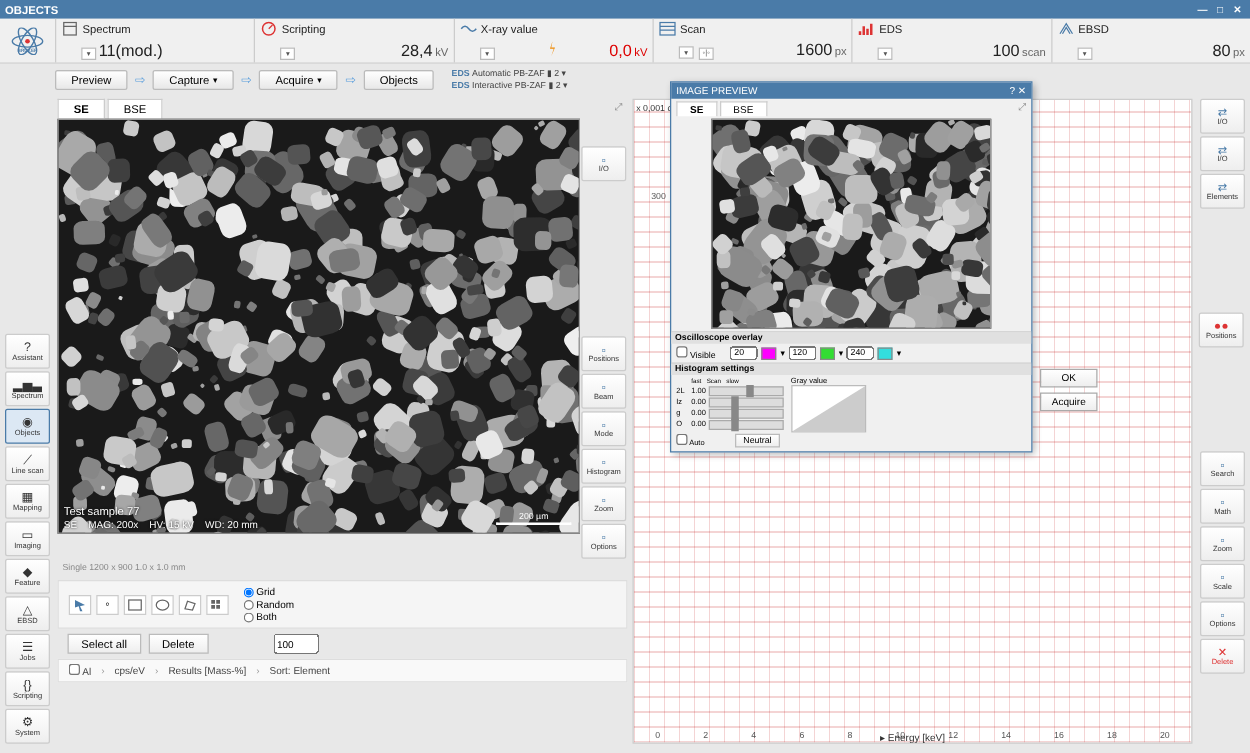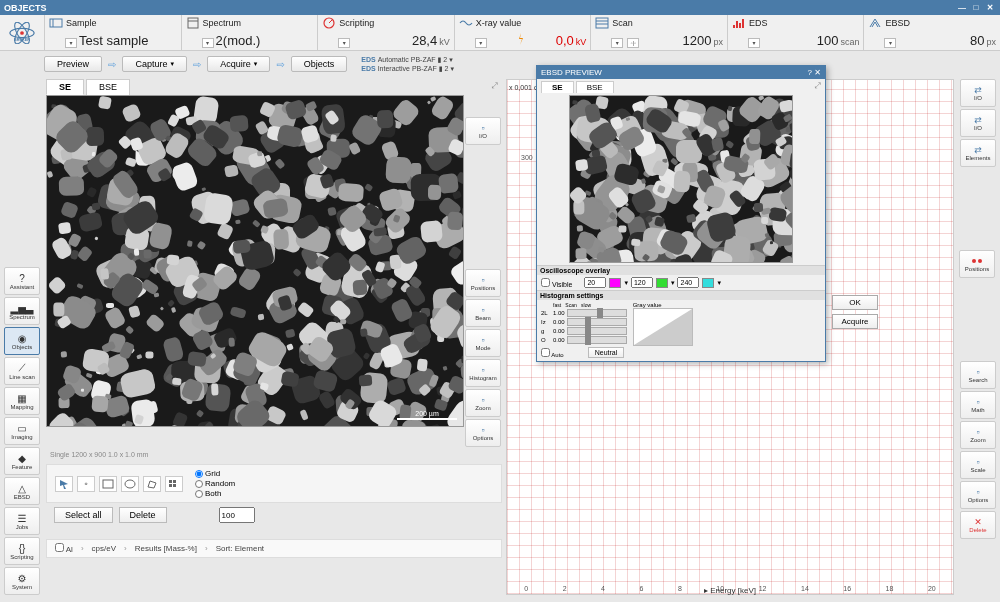--- a/index.html
+++ b/index.html
@@ -52,21 +52,21 @@
 .img-status { font-size: 7px; color: #888; padding: 2px 4px; }
 
 .tools-row { display: flex; align-items: center; gap: 4px; padding: 4px 8px; border: 1px solid #ddd; background: #f5f5f5; margin-top: 4px; }
 .tool-ico { width: 18px; height: 16px; border: 1px solid #ccc; background: #fff; display: flex; align-items: center; justify-content: center; cursor: pointer; }
 .radio-stack { display: flex; flex-direction: column; font-size: 8px; gap: 1px; margin-left: 8px; }
 .radio-stack label { display: flex; align-items: center; gap: 2px; }
 .btn-row { display: flex; gap: 6px; padding: 4px 8px; }
 .small-btn { background: linear-gradient(#fff,#eee); border: 1px solid #bbb; padding: 2px 10px; font-size: 9px; cursor: pointer; }
 .num-input { width: 36px; font-size: 8px; padding: 1px; }
 
-.filter-row { display: flex; align-items: center; gap: 8px; padding: 3px 8px; border: 1px solid #ddd; background: #f9f9f9; font-size: 8px; color: #444; margin-top: 12px; }
+.filter-row { display: flex; align-items: center; gap: 8px; padding: 3px 8px; border: 1px solid #ddd; background: #f9f9f9; font-size: 8px; color: #444; margin-top: 0; }
 .filter-row .sep { color: #999; }
 
 .right-panel { flex: 1; display: flex; flex-direction: column; position: relative; }
 .chart-area { flex: 1; background: linear-gradient(#fff,#fff),repeating-linear-gradient(0deg,#f4d4d4 0,#f4d4d4 1px,transparent 1px,transparent 12px),repeating-linear-gradient(90deg,#f4d4d4 0,#f4d4d4 1px,transparent 1px,transparent 12px); background-blend-mode: multiply; border: 1px solid #ccc; position: relative; }
 .chart-yaxis { position: absolute; left: 2px; top: 4px; font-size: 7px; color: #333; }
 .chart-ytick { position: absolute; left: 14px; font-size: 7px; color: #555; }
 .chart-xaxis { position: absolute; bottom: 2px; left: 0; right: 0; display: flex; justify-content: space-around; font-size: 7px; color: #555; }
 .chart-xlabel { position: absolute; bottom: -1px; right: 50%; transform: translateX(50%); font-size: 8px; color: #333; }
 
 .preview-window { position: absolute; left: 30px; top: -14px; width: 290px; background: #f0f0f0; border: 1px solid #4a7ba8; box-shadow: 2px 2px 6px rgba(0,0,0,0.3); z-index: 10; }
@@ -114,41 +114,28 @@
         <ellipse cx="15" cy="11" rx="13" ry="5" fill="none" stroke="#4a7ba8" stroke-width="1.2"></ellipse>
         <ellipse cx="15" cy="11" rx="13" ry="5" fill="none" stroke="#4a7ba8" stroke-width="1.2" transform="rotate(60 15 11)"></ellipse>
         <ellipse cx="15" cy="11" rx="13" ry="5" fill="none" stroke="#4a7ba8" stroke-width="1.2" transform="rotate(-60 15 11)"></ellipse>
         <circle cx="15" cy="11" r="2" fill="#d33"></circle>
         <text x="15" y="20" font-size="4" text-anchor="middle" fill="#4a7ba8" font-weight="bold">BRUKER</text>
       </svg>
   </div>
   <div class="header-card">
     <div class="top">
         <svg class="ico" viewBox="0 0 14 12">
-          <rect x="1" y="2" width="12" height="8" fill="none" stroke="#4a7ba8"></rect>
-          <line x1="4" y1="2" x2="4" y2="10" stroke="#4a7ba8"></line>
-        </svg>
-        <span>Sample</span>
-      </div>
-    <div class="bot">
-        <span class="dd">▾</span>
-        <span class="val">Test sample</span>
-      </div>
-  </div>
-  <div class="header-card">
-    <div class="top">
-        <svg class="ico" viewBox="0 0 14 12">
           <rect x="2" y="1" width="10" height="10" fill="none" stroke="#666"></rect>
           <line x1="2" y1="4" x2="12" y2="4" stroke="#666"></line>
         </svg>
         <span>Spectrum</span>
       </div>
     <div class="bot">
         <span class="dd">▾</span>
-        <span class="val">2(mod.)</span>
+        <span class="val">11(mod.)</span>
       </div>
   </div>
   <div class="header-card">
     <div class="top">
         <svg class="ico" viewBox="0 0 14 12">
           <circle cx="7" cy="6" r="5" fill="none" stroke="#d33" stroke-width="1.2"></circle>
           <line x1="7" y1="6" x2="10" y2="3" stroke="#d33"></line>
         </svg>
         <span>Scripting</span>
       </div>
@@ -179,21 +166,21 @@
         <svg class="ico" viewBox="0 0 14 12">
           <rect x="1" y="1" width="12" height="10" fill="none" stroke="#4a7ba8"></rect>
           <line x1="1" y1="4" x2="13" y2="4" stroke="#4a7ba8"></line>
           <line x1="1" y1="7" x2="13" y2="7" stroke="#4a7ba8"></line>
         </svg>
         <span>Scan</span>
       </div>
     <div class="bot" style="justify-content:flex-end">
         <span class="dd" style="margin-right:2px">▾</span>
         <span class="dd" style="margin-right:auto">◦|◦</span>
-        <span class="val">1200</span>
+        <span class="val">1600</span>
         <span class="unit">px</span>
       </div>
   </div>
   <div class="header-card">
     <div class="top">
         <svg class="ico" viewBox="0 0 14 12">
           <rect x="1" y="8" width="2" height="3" fill="#d33"></rect>
           <rect x="4" y="4" width="2" height="7" fill="#d33"></rect>
           <rect x="7" y="6" width="2" height="5" fill="#d33"></rect>
           <rect x="10" y="2" width="2" height="9" fill="#d33"></rect>
@@ -779,20 +766,27 @@
               <div class="particle" style="width: 16.0205px; height: 11.7119px; left: 272.281px; top: 298.37px; background: rgb(54, 54, 54); transform: rotate(59.2963deg);"></div>
               <div class="particle" style="width: 9.88097px; height: 11.9653px; left: 389.26px; top: 302.589px; background: rgb(89, 89, 89); transform: rotate(288.315deg);"></div>
               <div class="particle" style="width: 6.47788px; height: 4.04538px; left: 289.416px; top: 134.087px; background: rgb(170, 170, 170); transform: rotate(277.824deg);"></div>
               <div class="particle" style="width: 5.51924px; height: 5.32549px; left: 286.683px; top: 220.733px; background: rgb(50, 50, 50); transform: rotate(224deg);"></div>
               <div class="particle" style="width: 15.005px; height: 15.9876px; left: 77.0614px; top: 9.19376px; background: rgb(195, 195, 195); transform: rotate(246.843deg);"></div>
               <div class="particle" style="width: 18.9353px; height: 21.9572px; left: 268.551px; top: 274.136px; background: rgb(70, 70, 70); transform: rotate(106.352deg);"></div>
               <div class="particle" style="width: 25.31px; height: 19.7557px; left: 101.152px; top: 130.227px; background: rgb(145, 145, 145); transform: rotate(282.528deg);"></div>
               <div class="particle" style="width: 18.1291px; height: 15.6218px; left: 182.863px; top: 20.1323px; background: rgb(84, 84, 84); transform: rotate(175.37deg);"></div>
               <div class="particle" style="width: 5.3927px; height: 5.0495px; left: 209.686px; top: 54.5193px; background: rgb(154, 154, 154); transform: rotate(264.88deg);"></div>
             </div>
+          <div class="sem-overlay">
+            <div class="t1">Test sample 77</div>
+            <span>SE</span>&nbsp;&nbsp;&nbsp;
+            <span>MAG: 200x</span>&nbsp;&nbsp;&nbsp;
+            <span>HV: 15 kV</span>&nbsp;&nbsp;&nbsp;
+            <span>WD: 20 mm</span>
+          </div>
           <div class="sem-scale">
             <span>200 µm</span><div class="bar"></div>
           </div>
         </div>
         <div class="side-col" style="width:38px" id="left-tool-col">
             <div style="height:18px"></div>
             <div class="side-btn">
               <span style="font-size:9px;color:#4a7ba8">▫</span>
               <span>I/O</span>
             </div>
@@ -911,21 +905,21 @@
           <svg viewBox="0 0 14 10">
               <circle cx="4" cy="5" r="2" fill="#d33"></circle>
               <circle cx="10" cy="5" r="2" fill="#d33"></circle>
             </svg>
           <span>Positions</span>
         </div>
       </div>
 
       <div class="preview-window">
         <div class="preview-title">
-          <span>EBSD PREVIEW</span><span class="spacer"></span>
+          <span>IMAGE PREVIEW</span><span class="spacer"></span>
           <span>?</span>&nbsp;
           <span>✕</span>
         </div>
         <div class="preview-tabs">
           <div class="ptab active">SE</div>
           <div class="ptab">BSE</div>
           <span style="flex:1"></span>
             <span style="font-size:8px;color:#888">⤢</span>
         </div>
         <div class="preview-img">

